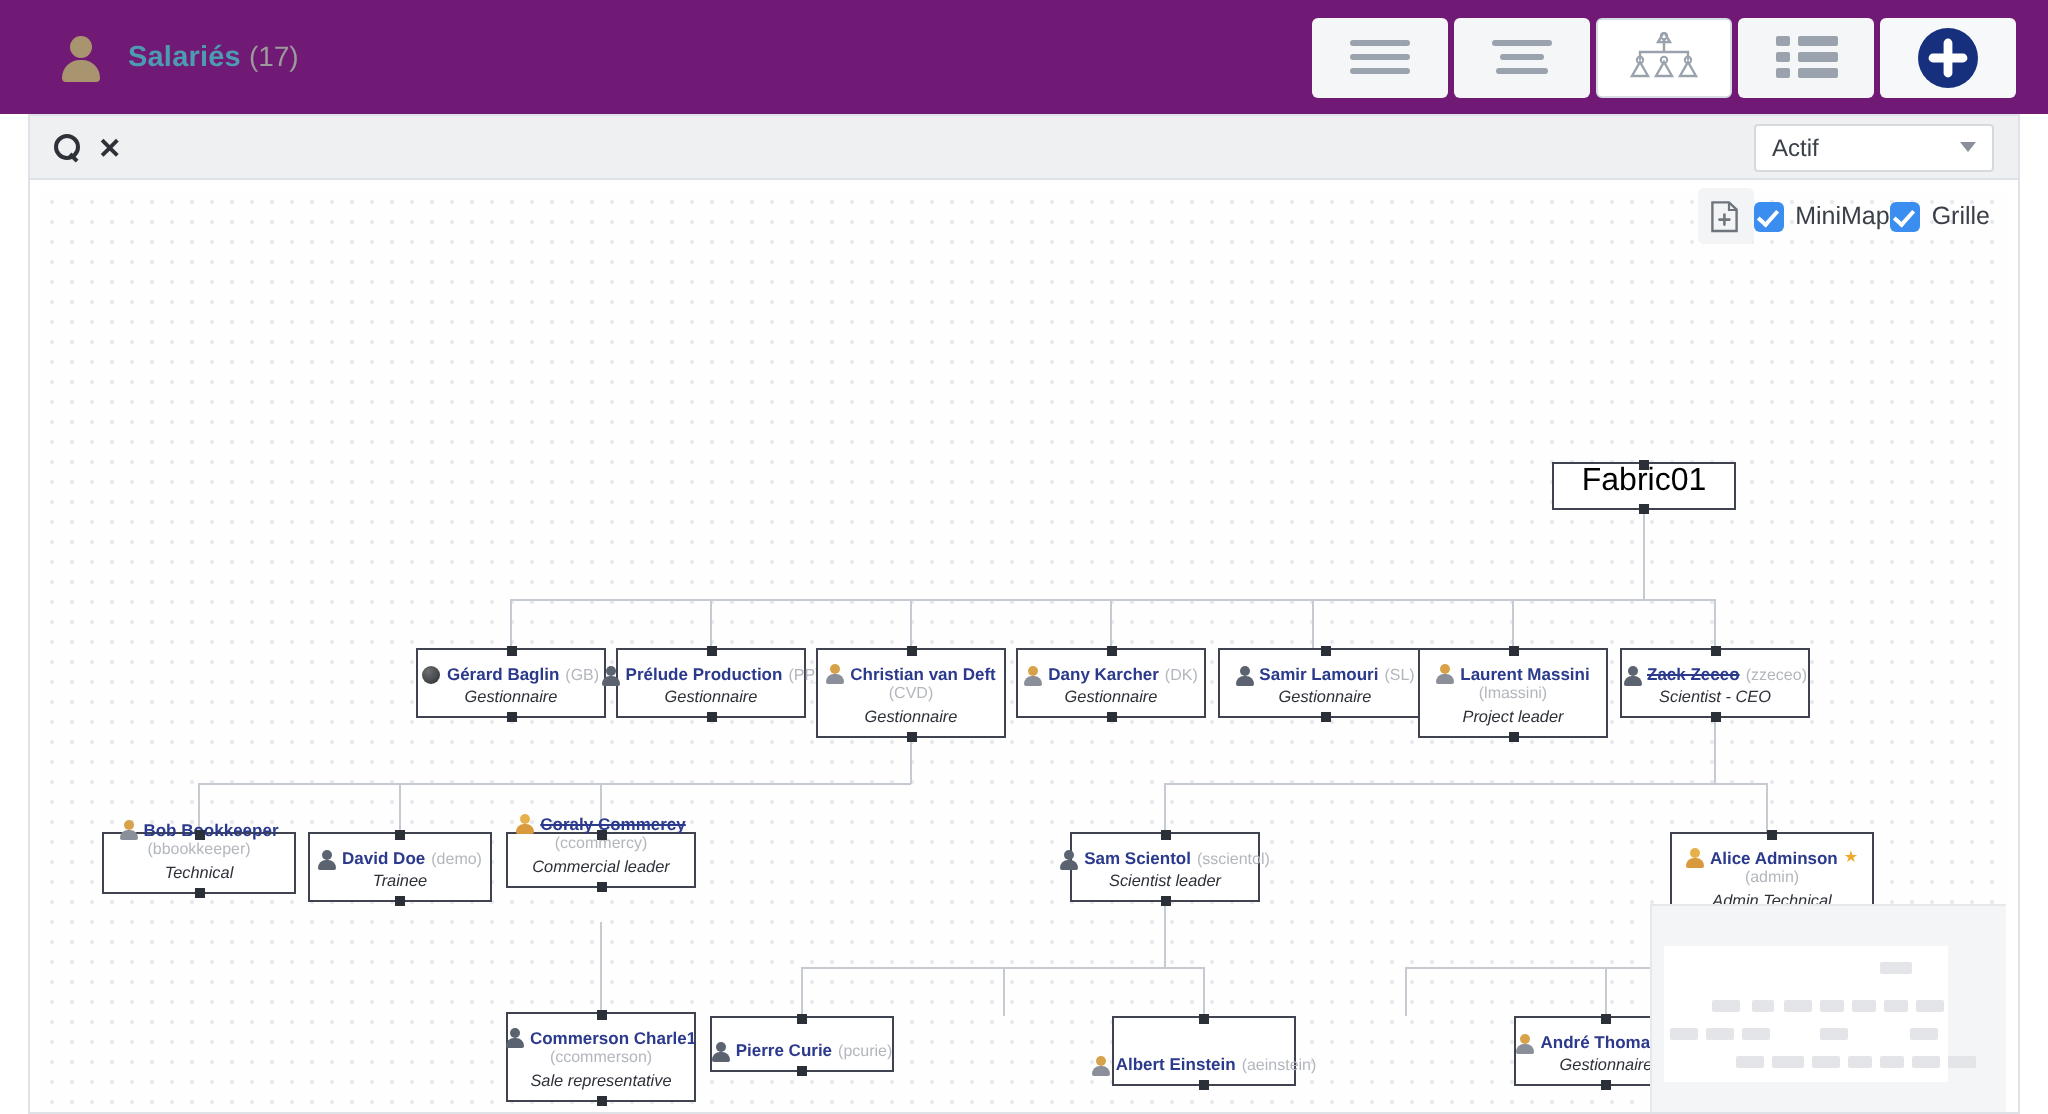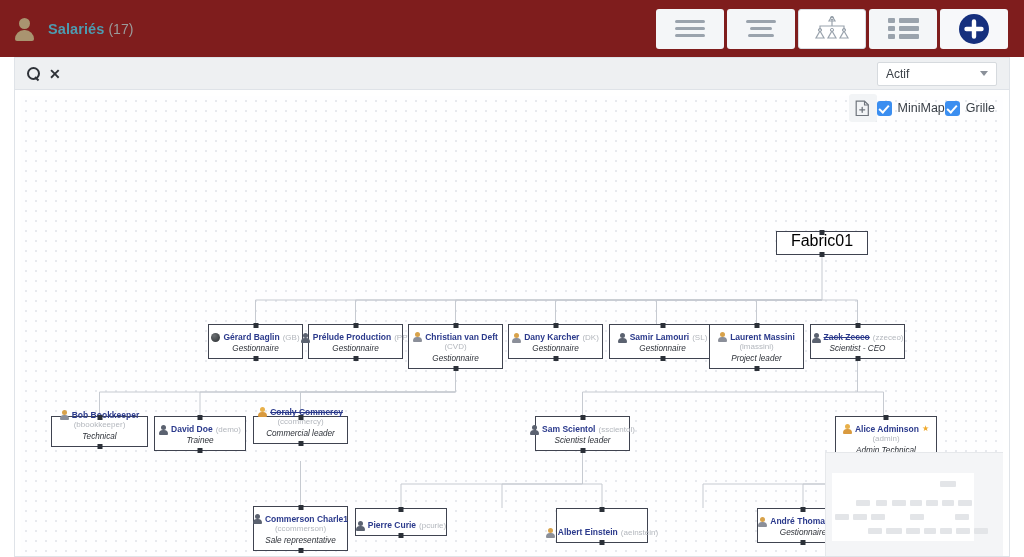--- a/index.html
+++ b/index.html
@@ -9,22 +9,22 @@
     background: #ffffff;
     font-family: "Liberation Sans", sans-serif;
     overflow: hidden;
   }
 
   
   .header {
     height: 57px;
     display: flex;
     align-items: center;
-    padding: 0 16px 0 14px;
-    background: #7f1d1d;
+    padding: 0 16px 0 30px;
+    background: #701a75;
   }
   .header-left { display: flex; align-items: center; gap: 12px; }
   .person-icon { width: 22px; height: 24px; position: relative; flex: none; }
   .person-icon .head {
     position: absolute; top: 1px; left: 5px;
     width: 11px; height: 11px; border-radius: 50%;
     background: #a99470;
   }
   .person-icon .body {
     position: absolute; top: 13px; left: 1px;

